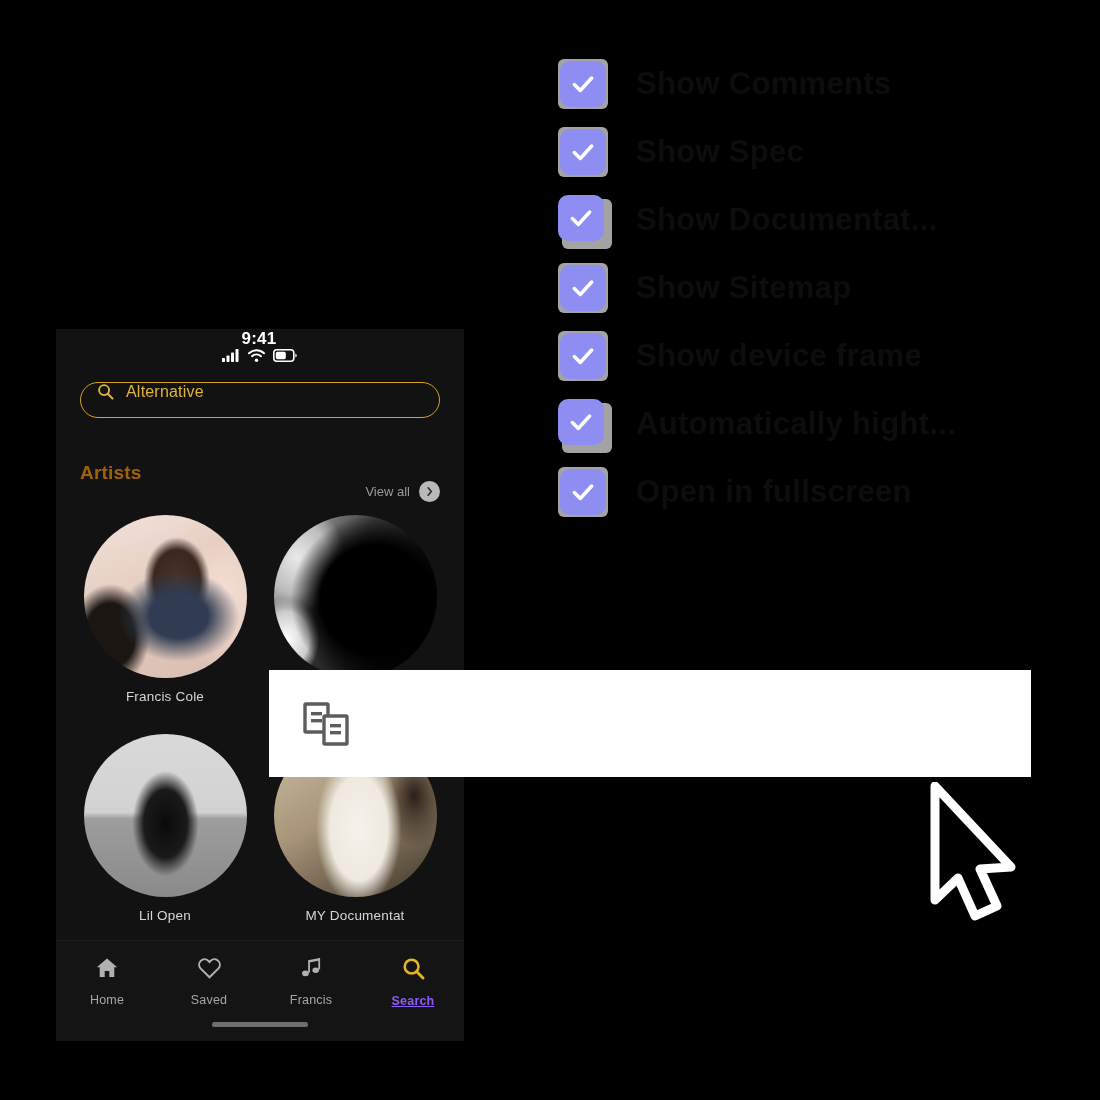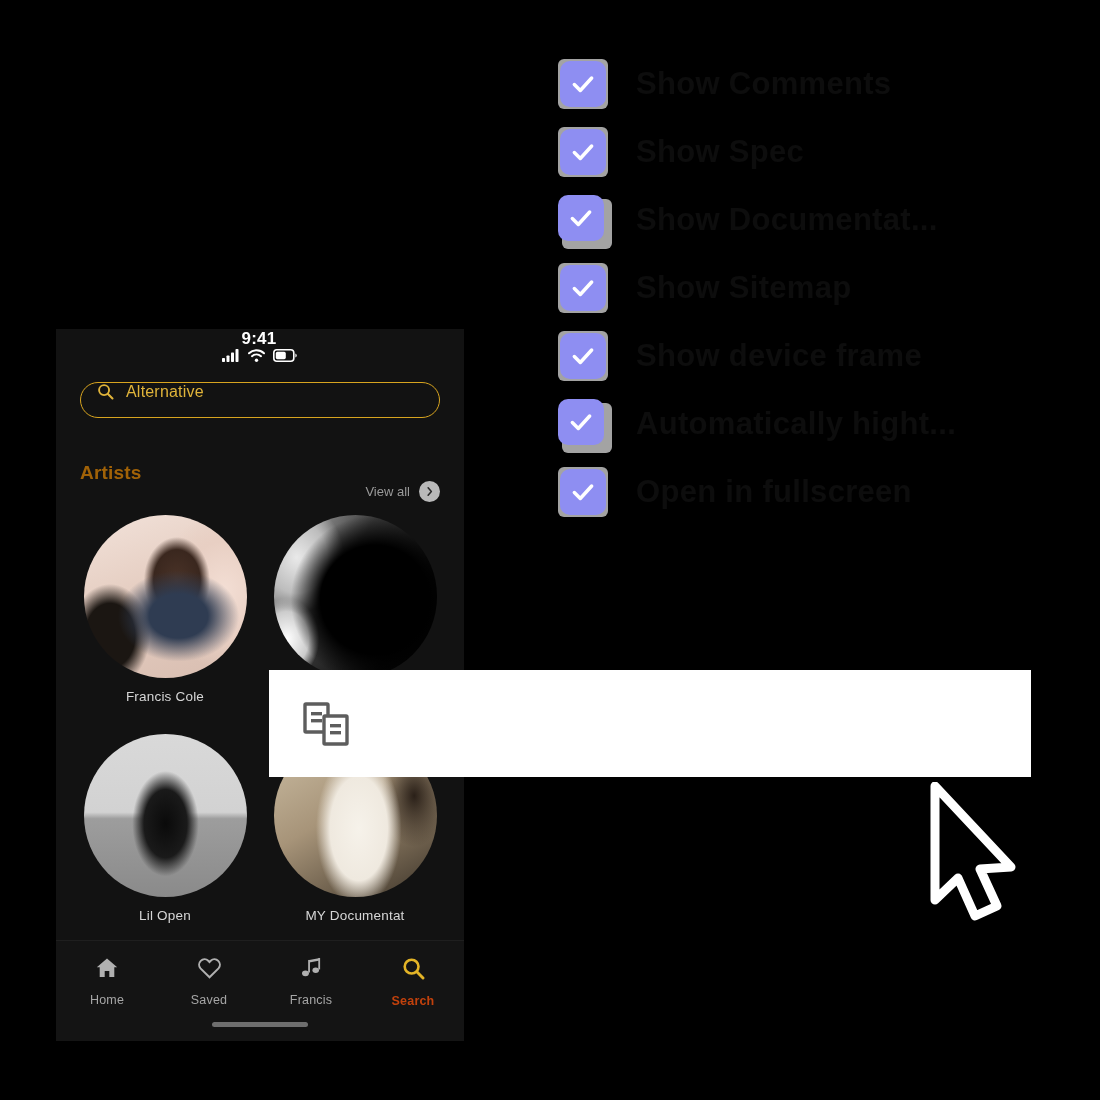--- a/index.html
+++ b/index.html
@@ -121,21 +121,21 @@
   }
 
   .bottom-nav {
     position: absolute; left: 0; right: 0; bottom: 0;
     height: 101px; background: #141414;
     border-top: 1px solid #1f1f1f;
   }
   .nav-items { display: flex; padding-top: 16px; }
   .nav-item { flex: 1; display: flex; flex-direction: column; align-items: center; gap: 14px; }
   .nav-label { font-size: 12.5px; color: #a6a6a6; letter-spacing: .2px; }
-  .nav-item.active .nav-label { color: #c2410c; font-weight: 700; }
+  .nav-item.active .nav-label { color: #8b5cf6; font-weight: 700; text-decoration: underline; }
   .home-indicator {
     position: absolute; left: 50%; transform: translateX(-50%);
     bottom: 14px; width: 96px; height: 5px; border-radius: 3px; background: #6e6e6e;
   }
 
   
   .urlbar {
     position: absolute; left: 269px; top: 670px; width: 762px; height: 107px;
     background: #ffffff; display: flex; align-items: center;
     padding: 0 22px 0 32px;

